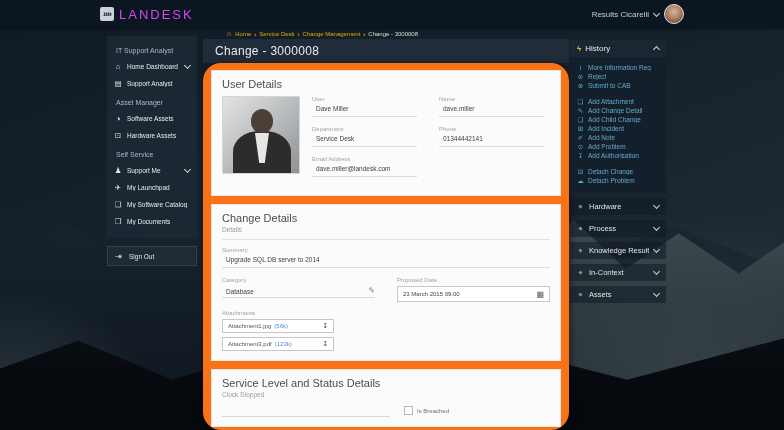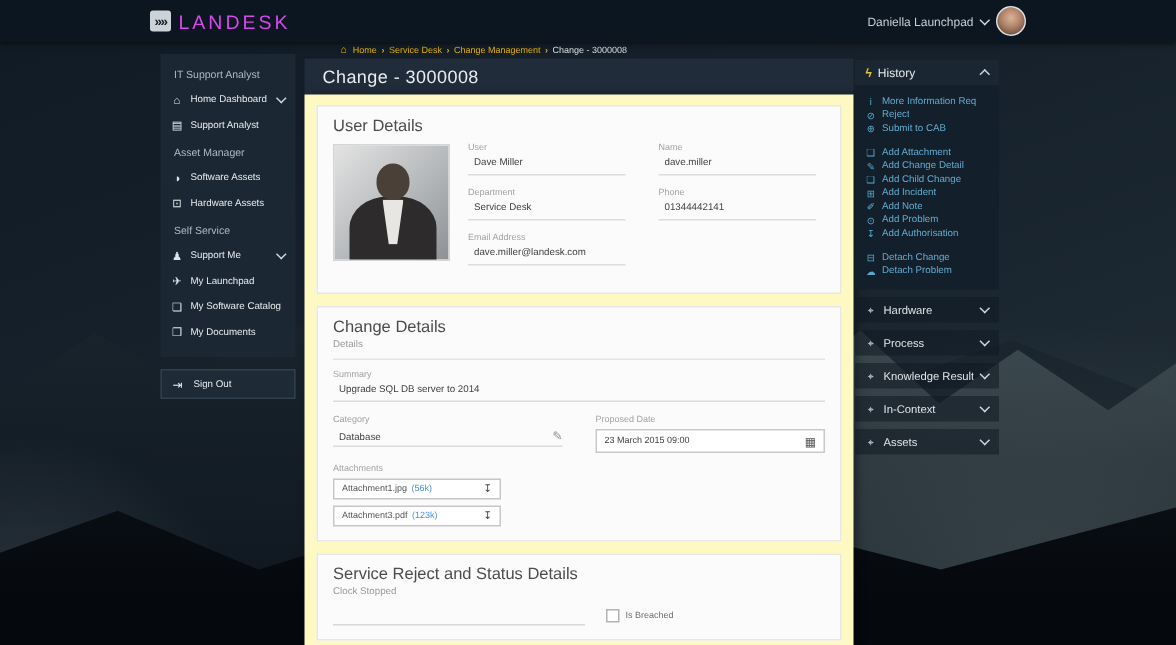--- a/index.html
+++ b/index.html
@@ -50,21 +50,21 @@
 
   
   .main{position:absolute;left:203px;top:28px;width:366px;height:402px;z-index:20;display:flex;flex-direction:column;}
   .breadcrumb{height:11px;display:flex;align-items:center;gap:3px;font-size:6px;padding-left:24px;}
   .crumb{color:#e0ae00;cursor:pointer;}
   .crumb.current{color:#d8dde1;cursor:default;}
   .bc-sep{color:#e0ae00;font-size:6px;font-weight:bold;}
   .bc-home{color:#e0ae00;font-size:7px;margin-right:1px;}
   .titlebar{height:24px;background:#202c3a;color:#e9ecee;font-size:12px;font-weight:300;
             display:flex;align-items:center;padding-left:12px;letter-spacing:.3px;}
-  .content{flex:1;background:#fef9c3;padding:7px 8px;overflow:hidden;box-shadow:2px 0 6px rgba(0,0,0,.4);}
+  .content{flex:1;background:#f97316;padding:7px 8px;overflow:hidden;box-shadow:2px 0 6px rgba(0,0,0,.4);border-radius:18px;}
   .card{background:#fbfbfb;border:1px solid #e7e7e7;margin-bottom:8px;padding:7px 10px 9px 10px;}
   .card-title{font-size:11px;color:#4c4c4c;font-weight:400;}
   .card-sub{font-size:6.5px;color:#9b9b9b;margin-top:2px;}
   .divider{border-top:1px solid #e3e3e3;margin:6px 0 7px 0;}
 
   .ud-row{display:flex;gap:12px;margin-top:6px;}
   .photo{width:76px;height:76px;flex:none;position:relative;overflow:hidden;
          background:linear-gradient(135deg,#e3e3e3 0%,#b9bcbe 50%,#8f9295 100%);border:1px solid #d5d5d5;}
   .photo .head{position:absolute;left:28px;top:12px;width:22px;height:24px;border-radius:50% 50% 45% 45%;background:#4a4038;}
   .photo .body{position:absolute;left:10px;top:34px;width:58px;height:46px;border-radius:45% 45% 0 0;background:#2e2b2d;}
@@ -126,21 +126,21 @@
     <div class="snowL"></div>
     <div class="fore"></div>
   </div>
 
   <div class="tophdr">
     <div class="logo">
       <span class="logo-mark">»»</span>
       <span class="logo-text">LANDESK</span>
     </div>
     <div class="userarea">
-      <span class="username">Daniella Launchpad</span>
+      <span class="username">Results Cicarelli</span>
       <span class="chev down"></span>
       <span class="avatar"></span>
     </div>
   </div>
 
   <div class="sidebar">
     <div class="nav">
       <div class="nav-head">IT Support Analyst</div>
       <div class="nav-item">
         <span class="ic">⌂</span>
@@ -271,21 +271,21 @@
             <div class="chip">
               <span class="nm">Attachment3.pdf</span>
               <span class="sz">(123k)</span>
               <span class="dl">↧</span>
             </div>
           </div>
         </div>
       </div>
 
       <div class="card">
-        <div class="card-title">Service Reject and Status Details</div>
+        <div class="card-title">Service Level and Status Details</div>
         <div class="card-sub">Clock Stopped</div>
         <div class="sl-row">
           <div class="sl-line"></div>
           <div class="cb-wrap">
             <span class="cbox"></span>
             <span class="cb-lbl">Is Breached</span>
           </div>
         </div>
       </div>
 

